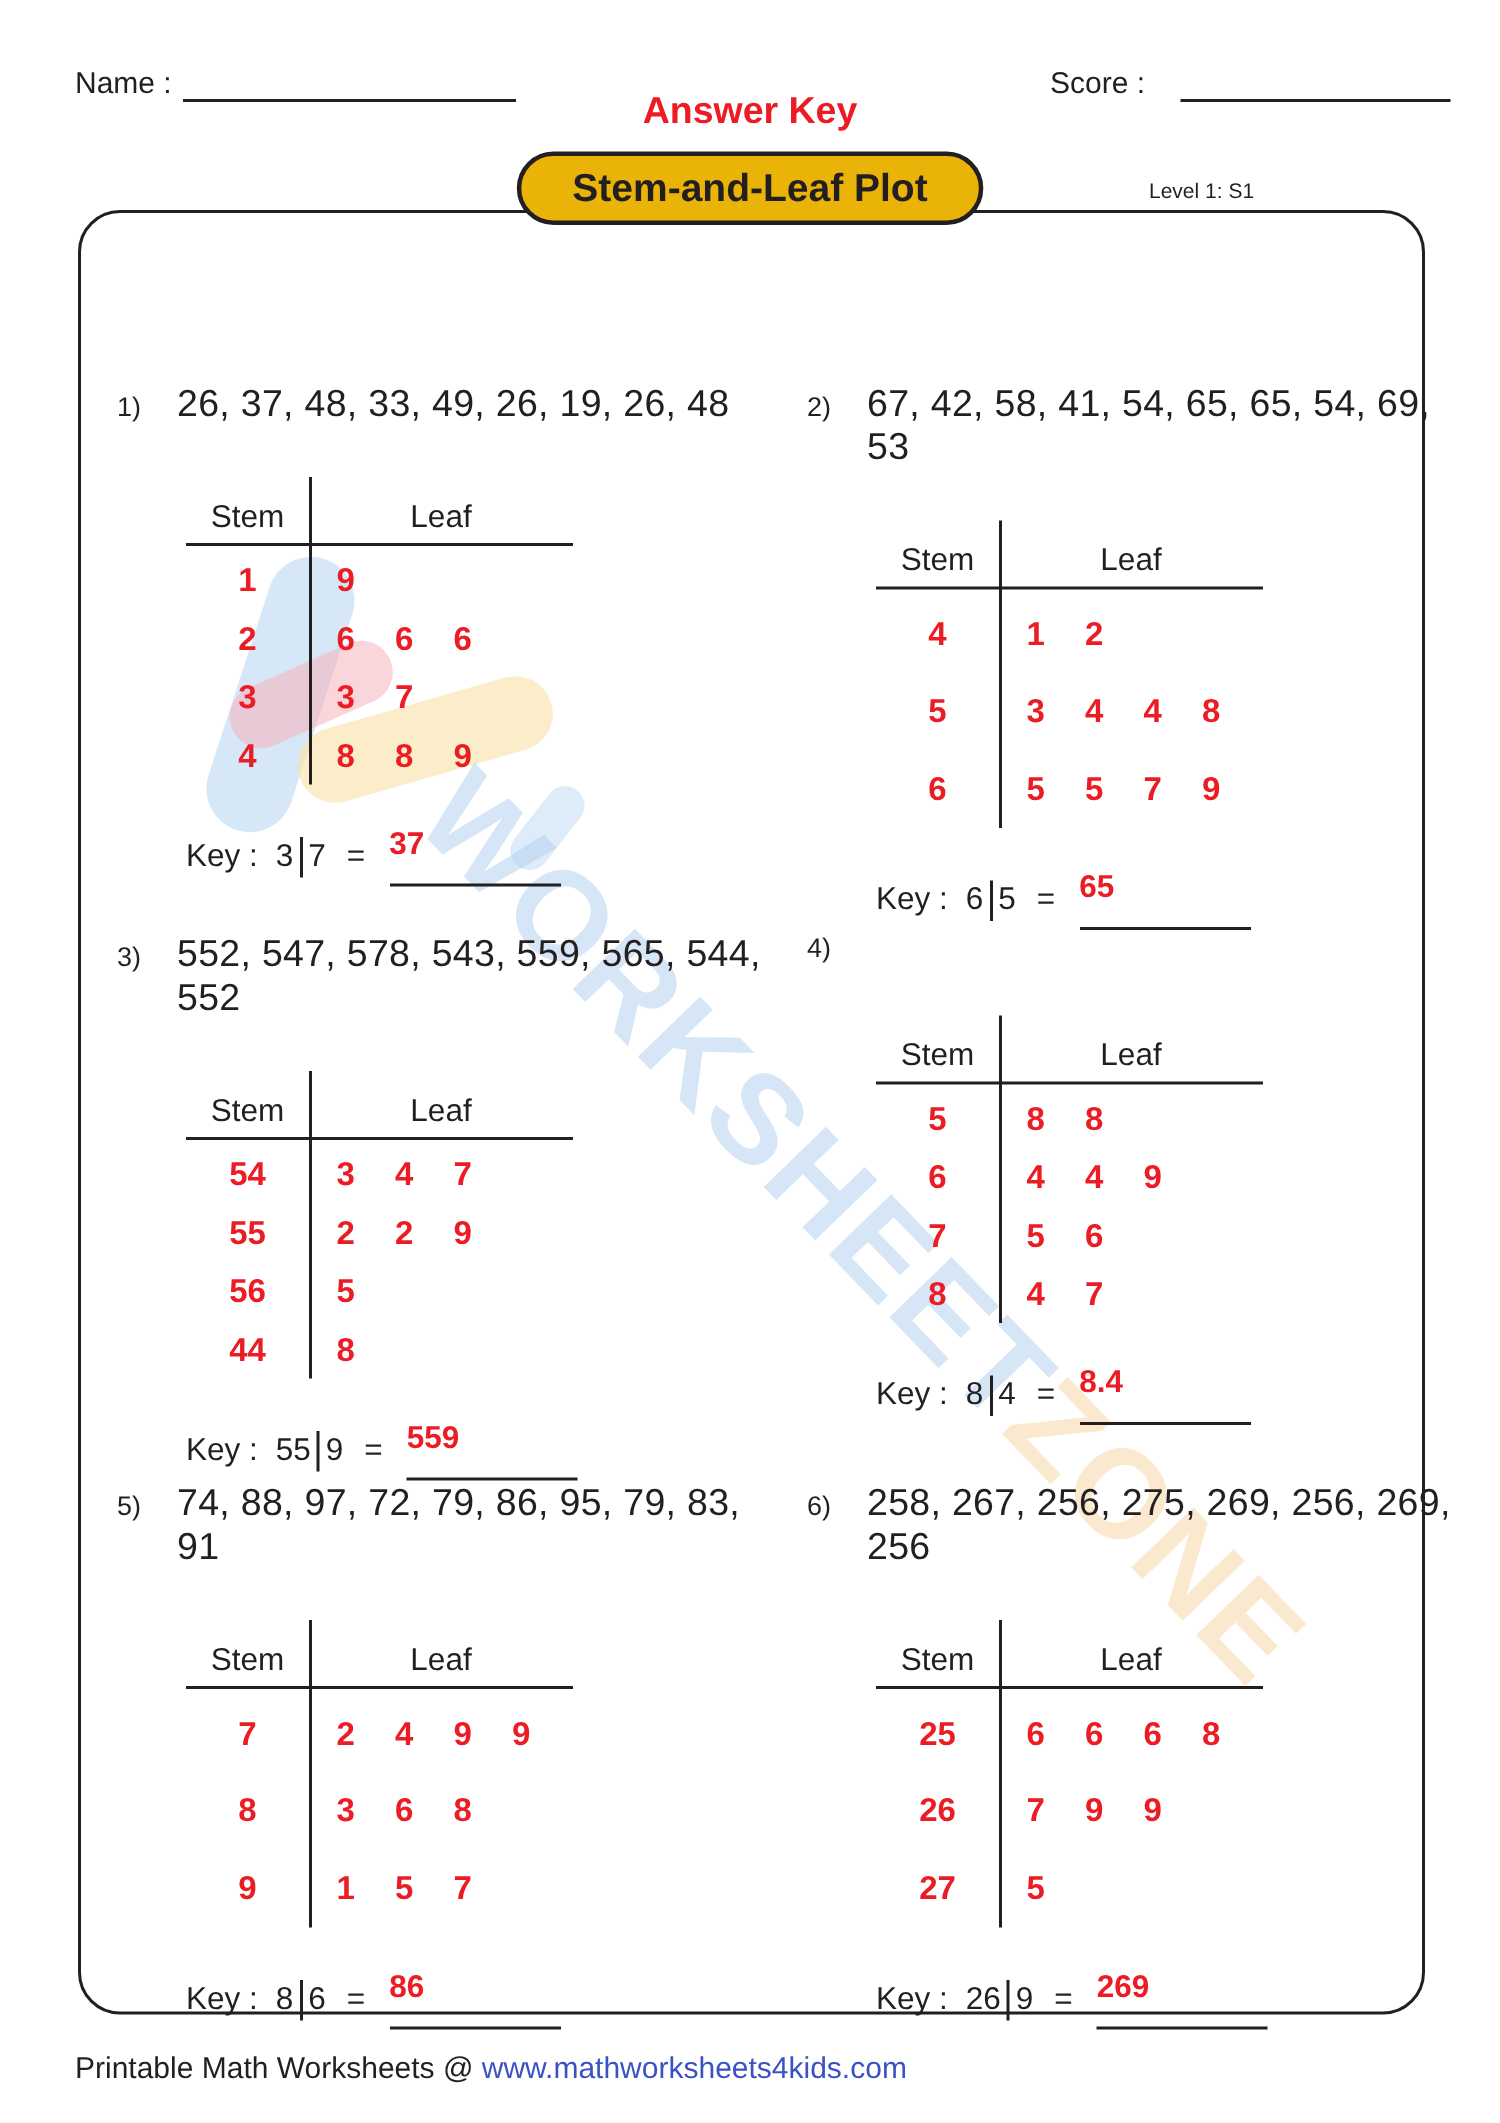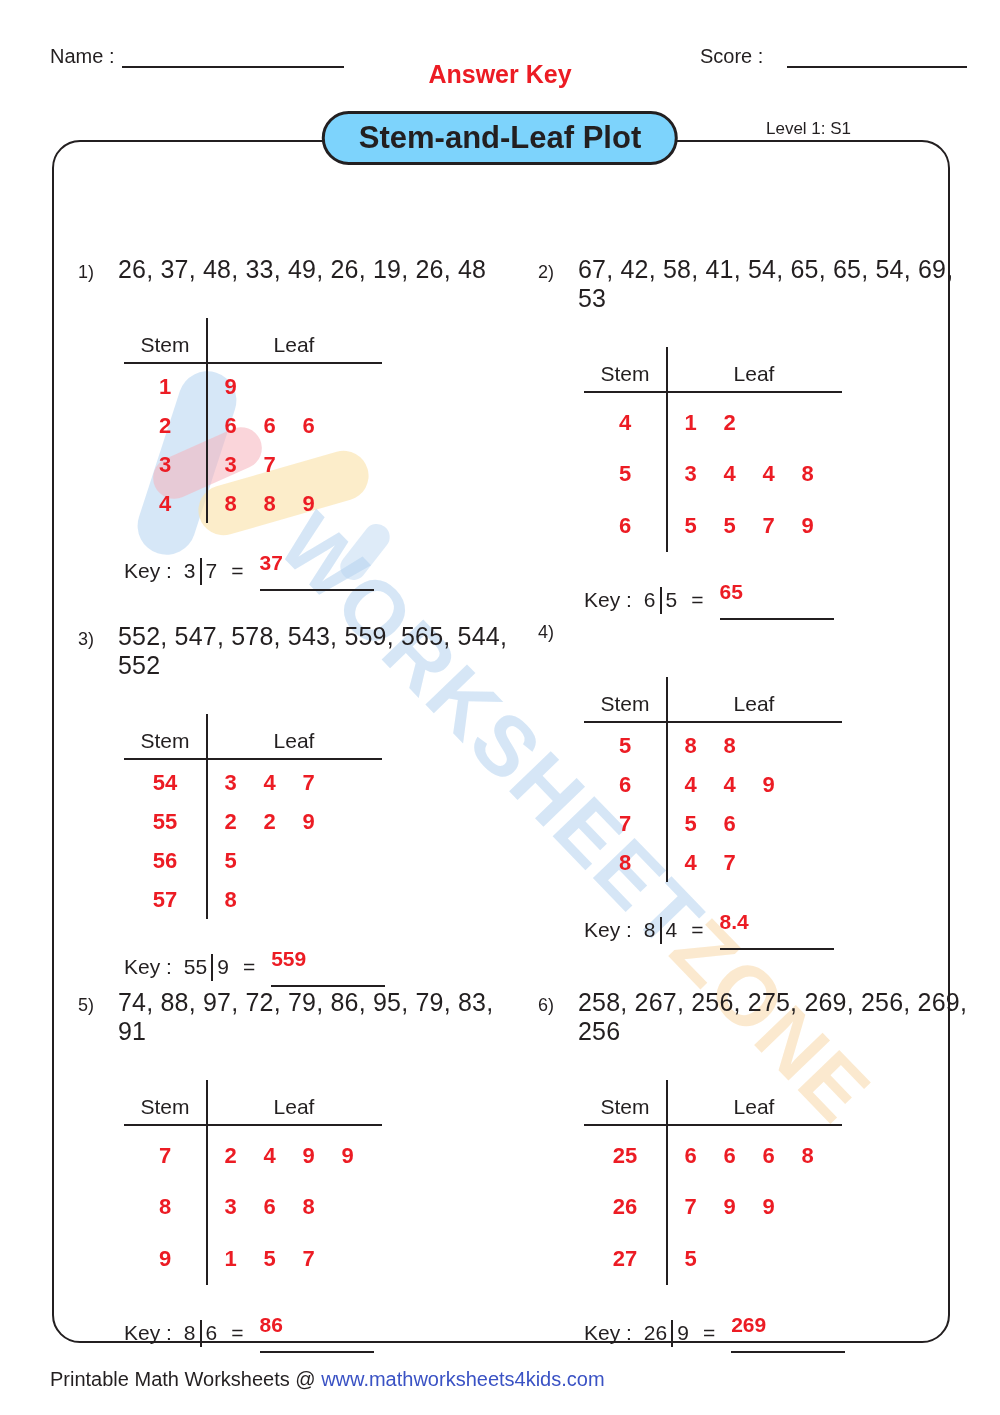--- a/index.html
+++ b/index.html
@@ -37,25 +37,25 @@
   .hdr-name{position:absolute;left:50px;top:45px;display:flex;align-items:flex-end;gap:8px;font-size:20px;}
   .hdr-score{position:absolute;left:700px;top:45px;display:flex;align-items:flex-end;gap:24px;font-size:20px;}
   .blank-line{display:inline-block;border-bottom:2px solid var(--ink);height:22px;}
   .blank-name{width:222px;}
   .blank-score{width:180px;}
   .answer-key{position:absolute;left:0;right:0;top:60px;text-align:center;
     font-size:25px;font-weight:bold;color:var(--red);}
 
   
   .title-pill{
-    position:absolute;left:50%;top:111px;transform:translateX(-50%);
-    background:#7dd3fc;border:3px solid var(--ink);border-radius:34px;
-    padding:6px 34px;font-size:31px;font-weight:bold;white-space:nowrap;z-index:3;
-  }
-  .level{position:absolute;left:766px;top:119px;font-size:17px;z-index:3;}
+    position:absolute;left:50%;top:101px;transform:translateX(-50%);
+    background:#eab308;border:3px solid var(--ink);border-radius:34px;
+    padding:6px 34px;font-size:26px;font-weight:bold;white-space:nowrap;z-index:3;
+  }
+  .level{position:absolute;left:766px;top:119px;font-size:14px;z-index:3;}
 
   
   .main-box{
     position:absolute;left:52px;top:140px;width:898px;height:1203px;
     border:2px solid var(--ink);border-radius:28px;
   }
   .instruction{position:absolute;left:78px;top:188px;font-size:20px;}
 
   
   .problem{position:absolute;width:440px;}
@@ -250,21 +250,21 @@
               <span class="leaf-val">9</span>
             </div>
           </div>
           <div class="sl-row">
             <div class="stem-val">56</div>
             <div class="leaves">
               <span class="leaf-val">5</span>
             </div>
           </div>
           <div class="sl-row">
-            <div class="stem-val">57</div>
+            <div class="stem-val">44</div>
             <div class="leaves">
               <span class="leaf-val">8</span>
             </div>
           </div>
         </div>
     </div>
     <div class="key-line">
       <span class="key-label">Key :</span>
       <span class="key-stem">55</span>
       <span class="key-bar"></span>

